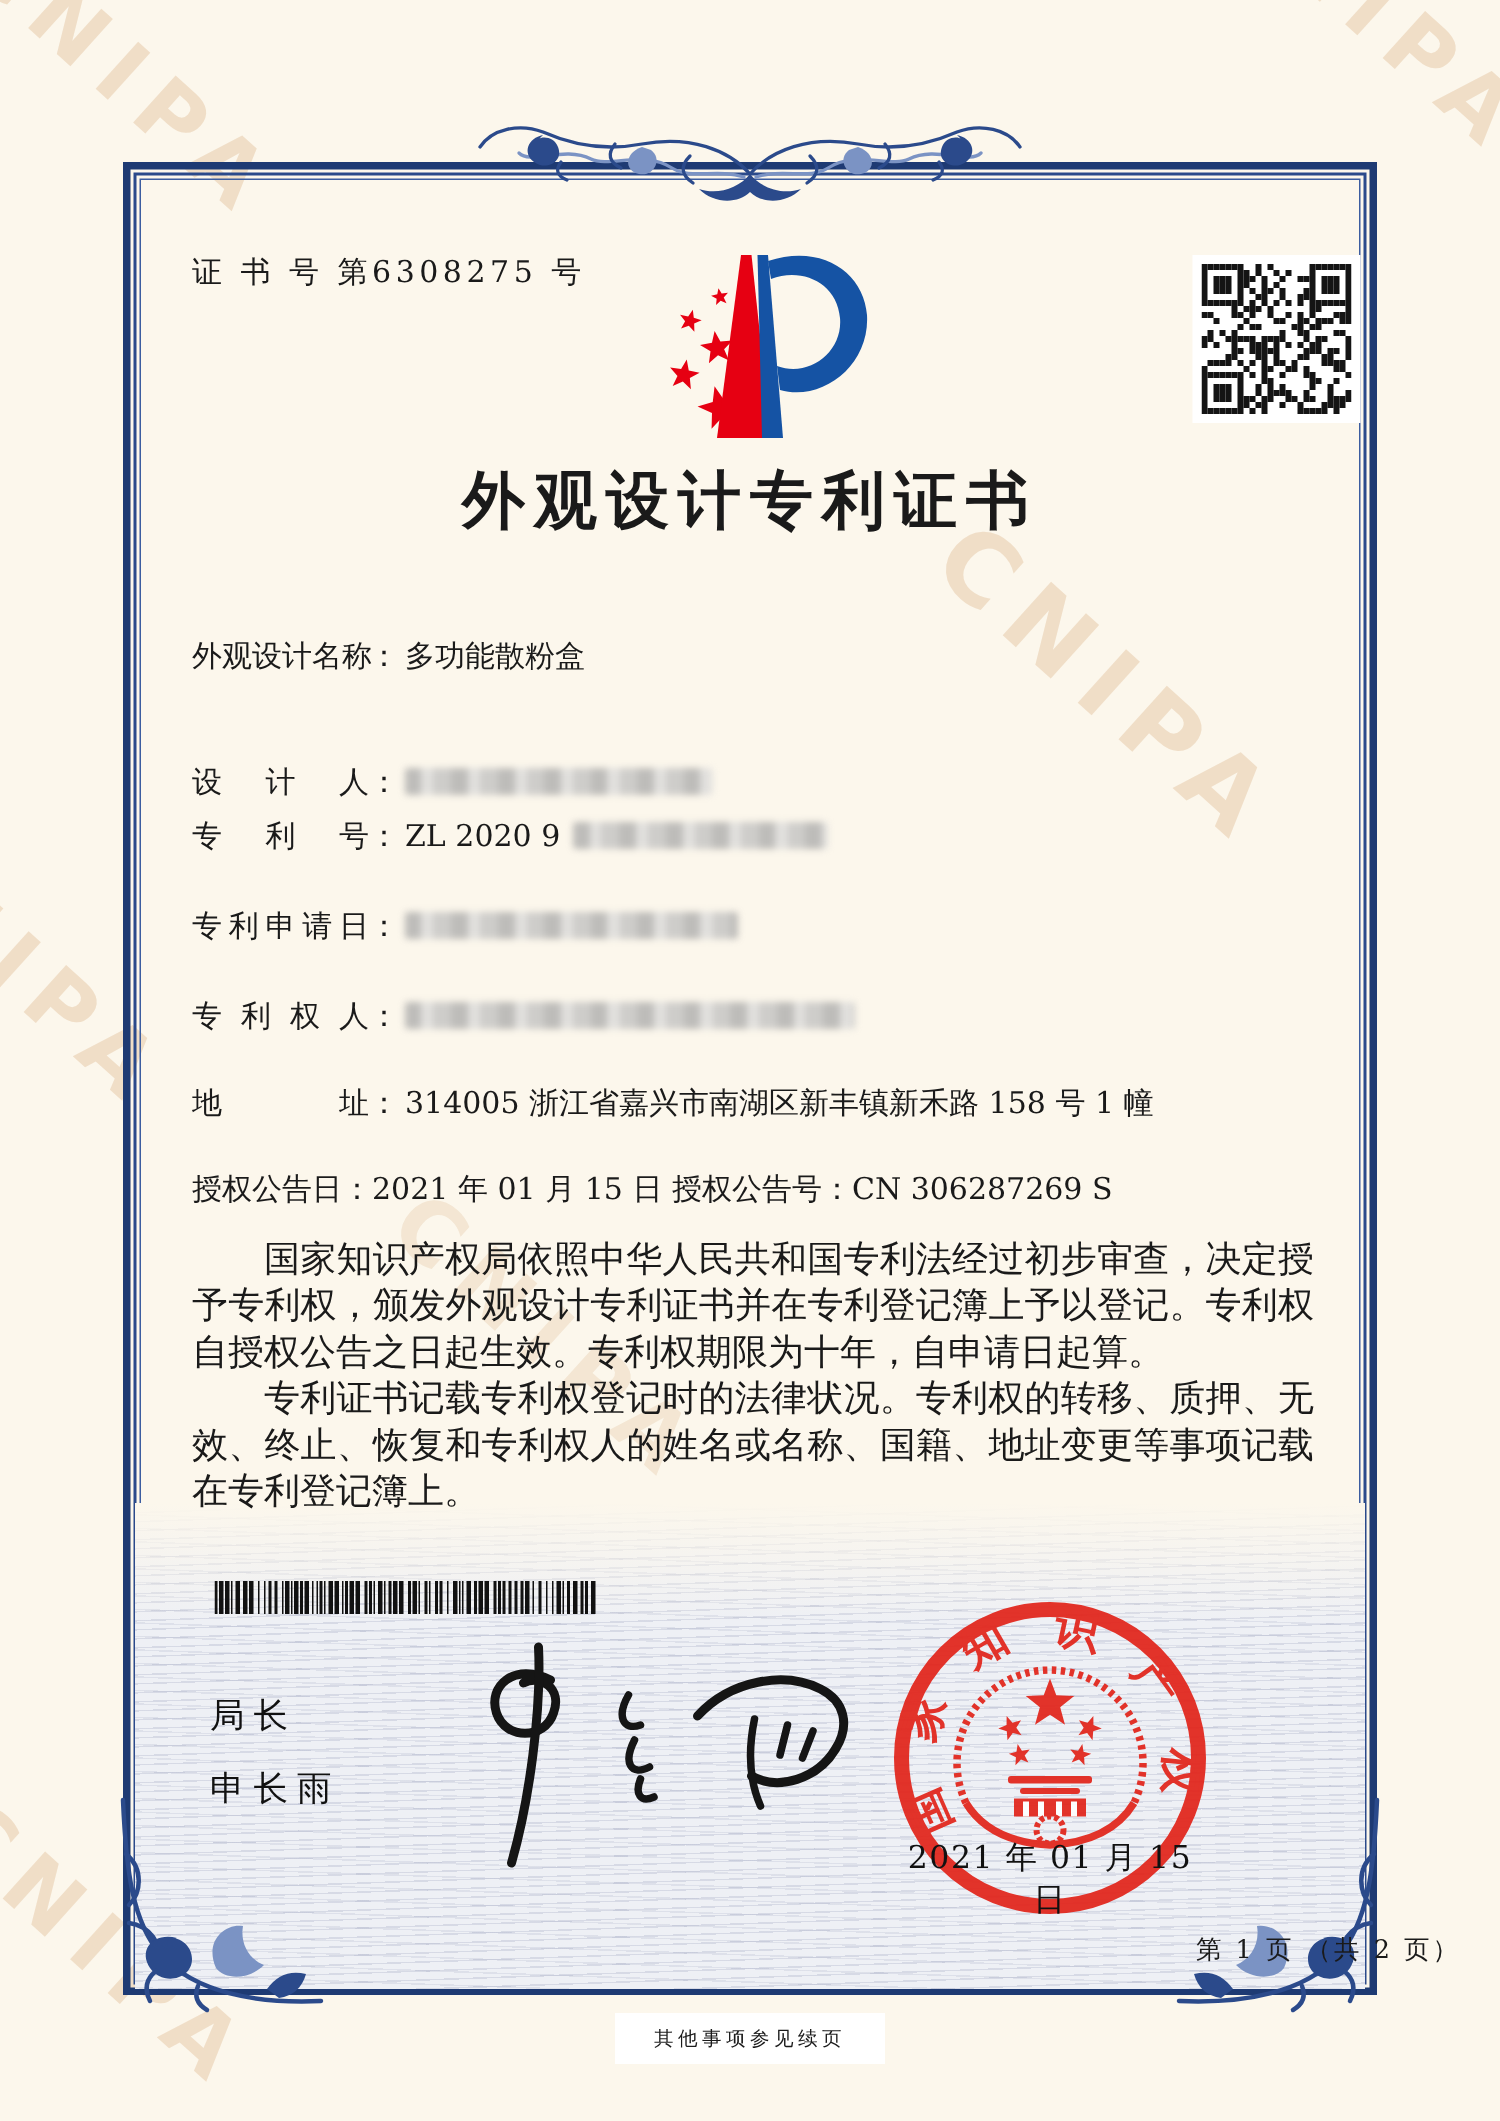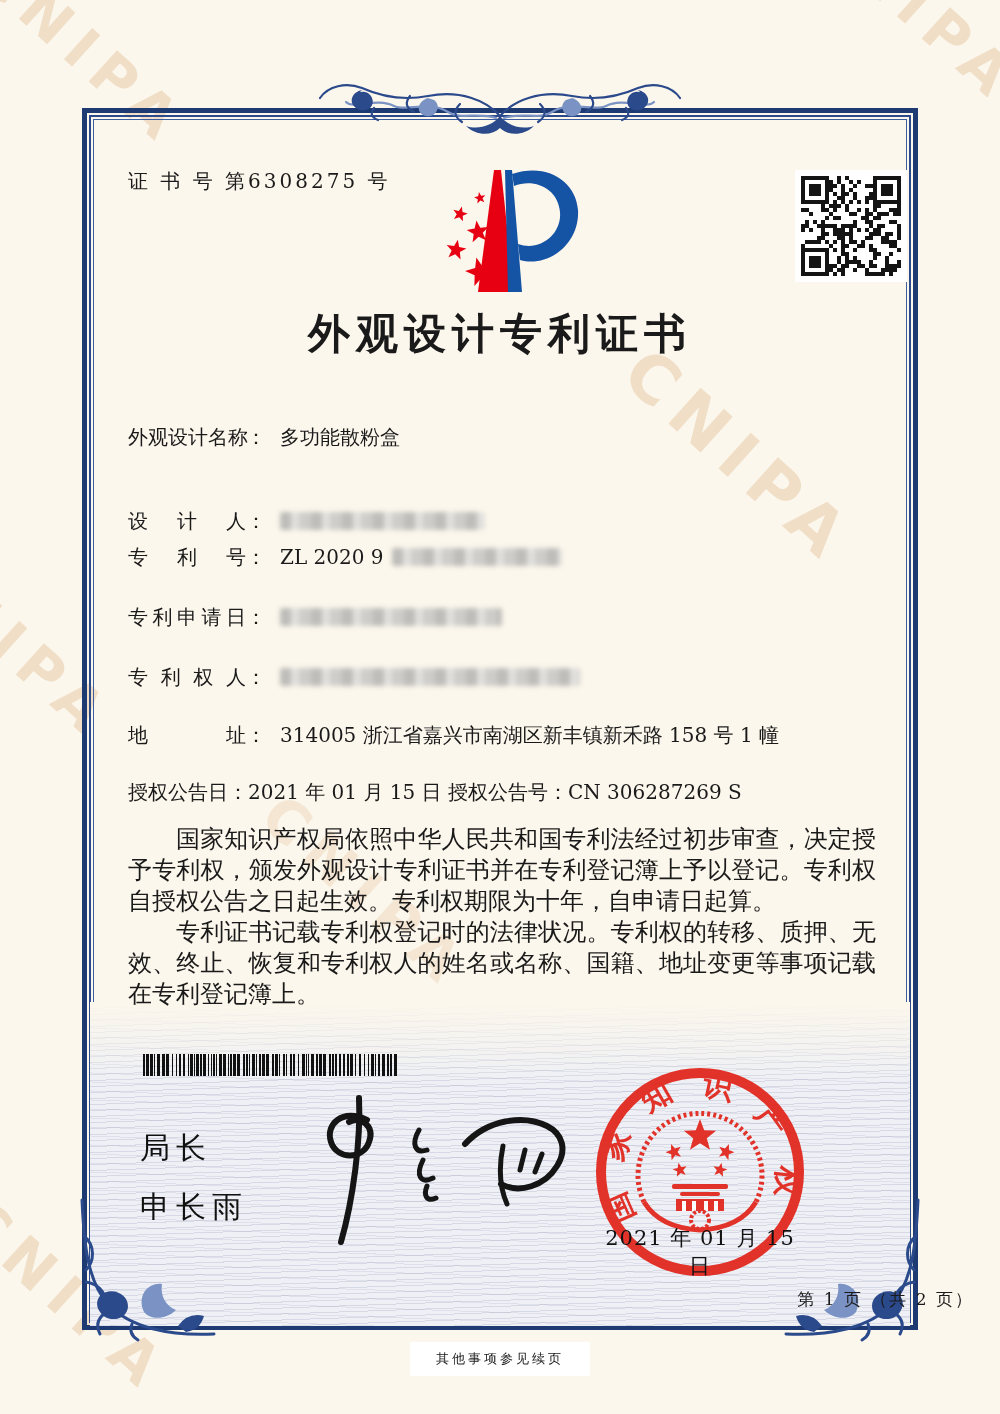--- a/index.html
+++ b/index.html
@@ -30,32 +30,32 @@
   .certno{left:128px;top:168px;font-size:20px;letter-spacing:3px;}
   .logo{left:418px;top:160px;}
   .qr{left:795px;top:170px;width:112px;height:112px;background:#fff;
       display:flex;align-items:center;justify-content:center;}
   .title{left:0;top:306px;width:1000px;text-align:center;font-size:42px;font-weight:bold;
          letter-spacing:6px;}
   .fields{left:128px;top:424px;width:744px;font-size:20px;}
   .frow{position:absolute;left:0;white-space:nowrap;}
   .flabel{display:inline-block;width:118px;text-align:justify;text-align-last:justify;
           vertical-align:top;}
-  .fvalue{margin-left:14px;}
+  .fvalue{margin-left:4px;}
   .redact{display:inline-block;height:18px;vertical-align:-2px;border-radius:2px;opacity:.75;
           background:repeating-linear-gradient(90deg,#a9a9a9 0 11px,#d9d9d9 11px 19px,#bfbfbf 19px 31px);
           filter:blur(2.5px);}
   .grant{position:absolute;left:0;top:355px;white-space:nowrap;}
   .grant .g2{}
   .paras{left:128px;top:824px;width:748px;font-size:24px;line-height:31px;text-align:justify;}
   .paras p{margin:0;text-indent:2em;}
   
   .barcode{left:143px;top:1054px;}
   .signer{left:140px;top:1128px;font-family:"DejaVu Sans","Liberation Sans",sans-serif;
-          font-size:30px;letter-spacing:6px;color:#111;}
+          font-size:23px;letter-spacing:6px;color:#111;}
   .signer div{margin-bottom:18px;}
   .sig{left:295px;top:1090px;}
   .seal{left:592px;top:1064px;}
   .sealdate{left:600px;top:1224px;width:200px;text-align:center;font-size:21px;
             letter-spacing:1px;color:#111;}
   .pageno{left:90px;top:1288px;width:884px;text-align:right;font-size:17px;letter-spacing:2px;}
   .note{left:50%;top:1342px;transform:translateX(-50%);background:#ffffff;
         padding:8px 26px;font-size:13px;letter-spacing:3px;}
   .flourish-br{transform:scaleX(-1);}
 </style>

